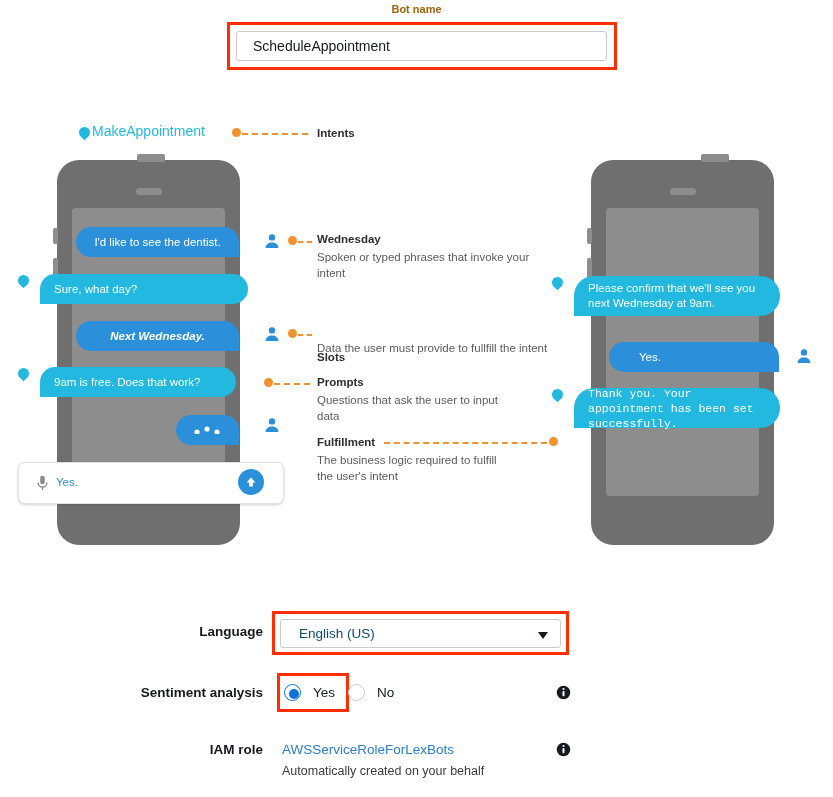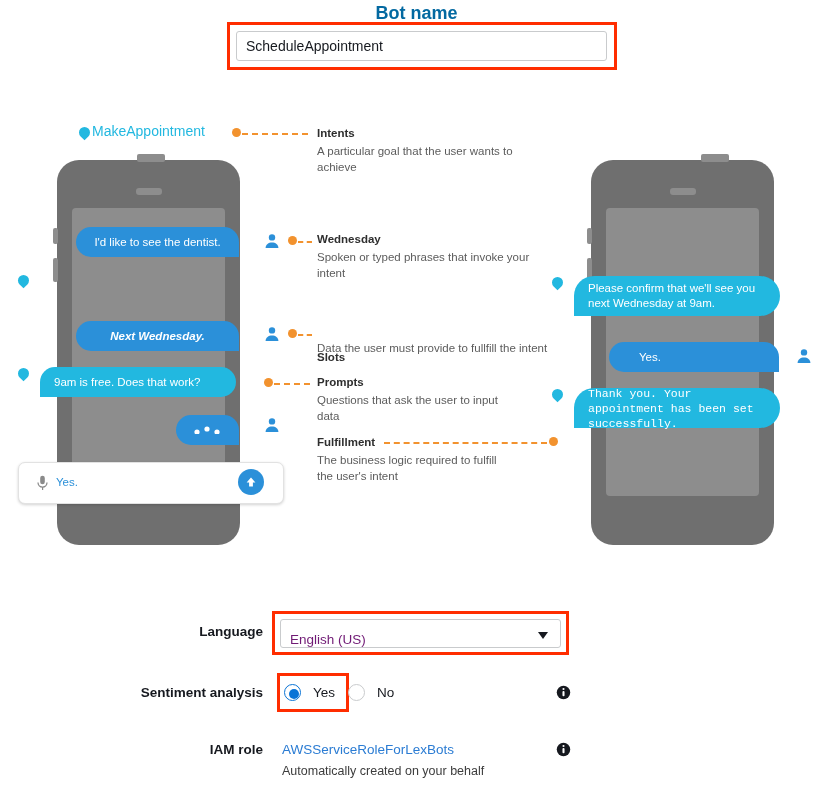--- a/index.html
+++ b/index.html
@@ -8,32 +8,32 @@
     background:#ffffff;
     font-family:"Liberation Sans", sans-serif;
     color:#16191f;
     -webkit-font-smoothing:antialiased;
   }
   .abs{position:absolute;}
 
   
   #botname-title{
     left:0;top:3px;width:833px;text-align:center;
-    font-size:18px;font-weight:bold;color:#0369a1;
+    font-size:11px;font-weight:bold;color:#a16207;
   }
   #botname-redbox{
     left:227px;top:22px;width:390px;height:48px;
     border:3px solid #ff2d00;box-sizing:border-box;
   }
   #botname-input{
     left:236px;top:31px;width:371px;height:30px;
     box-sizing:border-box;
     border:1px solid #c9cbcd;border-radius:3px;background:#fff;
     font-family:"Liberation Sans", sans-serif;font-size:14px;color:#16191f;
-    padding:0 9px;line-height:28px;outline:none;
+    padding:0 16px;line-height:28px;outline:none;
   }
 
   
   #diagram{left:0;top:110px;width:833px;height:450px;}
 
   .phone{
     position:absolute;background:#6f6f6f;border-radius:22px;
   }
   .phone-screen{
     position:absolute;background:#8d8d8d;border-radius:4px;
@@ -108,22 +108,22 @@
     text-align:right;white-space:nowrap;
   }
   #lang-redbox{
     left:272px;top:611px;width:297px;height:44px;
     border:3px solid #ff2d00;box-sizing:border-box;
   }
   #lang-select{
     left:280px;top:619px;width:281px;height:29px;
     box-sizing:border-box;background:#fff;
     border:1px solid #c9cbcd;border-radius:3px;
-    display:flex;align-items:flex-end;
-    font-size:13.5px;color:#701a75;padding:0 9px;
+    display:flex;align-items:center;
+    font-size:13.5px;color:#0c4a6e;padding:0 18px;
   }
   #lang-caret{
     position:absolute;right:12px;top:12px;
     width:0;height:0;border-left:5.5px solid transparent;
     border-right:5.5px solid transparent;border-top:7px solid #16191f;
   }
 
   #sent-redbox{
     left:277px;top:673px;width:72px;height:39px;
     border:3px solid #ff2d00;box-sizing:border-box;
@@ -169,20 +169,23 @@
     <span>I'd like to see the dentist.</span>
   </div>
   <svg class="person-icon" style="left:264px;top:123px;" viewBox="0 0 16 16">
     <circle cx="8" cy="4.4" r="3.2" fill="#2b90d9"></circle>
     <path d="M1.6 15c0-3.6 2.9-5.6 6.4-5.6s6.4 2 6.4 5.6z" fill="#2b90d9"></path>
   </svg>
   <div class="odot" style="left:288px;top:126px;"></div>
   <div class="dash" style="left:298px;top:131px;width:14px;"></div>
 
   <div class="bubble-mark" style="left:18px;top:165px;"></div>
+  <div class="bubble bot bot-flat-l" style="left:40px;top:164px;width:208px;height:30px;">
+    <span>Sure, what day?</span>
+  </div>
 
   <div class="bubble user" style="left:76px;top:211px;width:163px;height:30px;justify-content:center;">
     <span style="font-weight:bold;font-style:italic;">Next Wednesday.</span>
   </div>
   <svg class="person-icon" style="left:264px;top:216px;" viewBox="0 0 16 16">
     <circle cx="8" cy="4.4" r="3.2" fill="#2b90d9"></circle>
     <path d="M1.6 15c0-3.6 2.9-5.6 6.4-5.6s6.4 2 6.4 5.6z" fill="#2b90d9"></path>
   </svg>
   <div class="odot" style="left:288px;top:219px;"></div>
   <div class="dash" style="left:298px;top:224px;width:14px;"></div>
@@ -243,21 +246,20 @@
   <div class="bubble bot bot-flat-l" style="left:574px;top:278px;width:206px;height:40px;align-items:center;">
     <span style="white-space:normal;font-family:Liberation Mono, monospace;">Thank you. Your appointment has been set successfully.</span>
   </div>
 
   <div class="bubble-mark" style="left:79px;top:17px;"></div>
   <div id="intent-name" style="left:92px;top:13px;">MakeAppointment</div>
   <div class="odot" style="left:232px;top:18px;"></div>
   <div class="dash" style="left:242px;top:23px;width:66px;"></div>
 
   <div class="label-title" style="left:317px;top:17px;">Intents</div>
-  <div class="label-desc" style="left:317px;top:33px;width:200px;">A particular goal that the user wants to achieve</div>
 
   <div class="label-title" style="left:317px;top:123px;">Wednesday</div>
   <div class="label-desc" style="left:317px;top:139px;width:235px;">Spoken or typed phrases that invoke your intent</div>
 
   <div class="label-title" style="left:317px;top:208px;margin-top:33px;">Slots</div>
   <div class="label-desc" style="left:317px;top:230px;width:250px;">Data the user must provide to fullfill the intent</div>
 
   <div class="label-title" style="left:317px;top:266px;">Prompts</div>
   <div class="label-desc" style="left:317px;top:282px;width:185px;">Questions that ask the user to input data</div>
 

